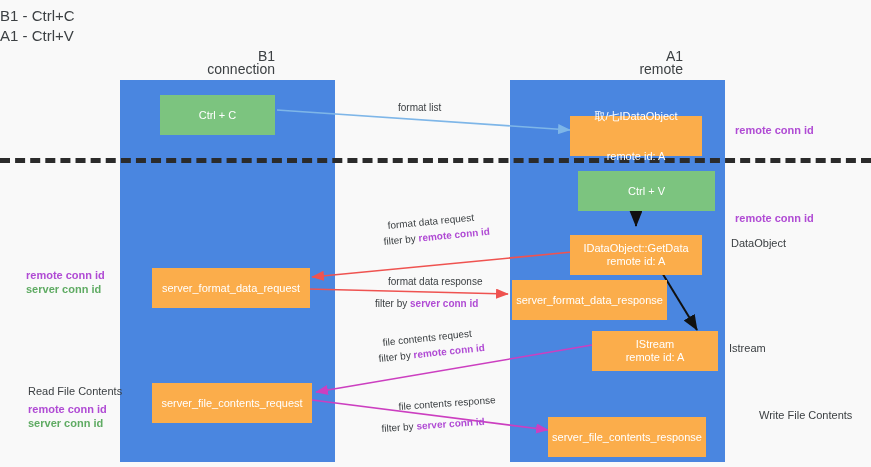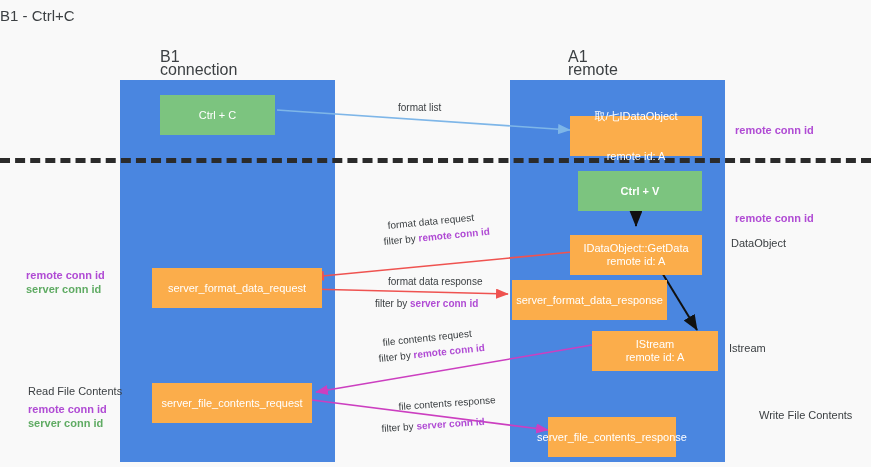--- a/index.html
+++ b/index.html
@@ -7,21 +7,21 @@
     width:871px;height:467px;
     background:#f9f9f9;
     font-family:"Liberation Sans",sans-serif;
     overflow:hidden;
     position:relative;
   }
   #stage{position:absolute;left:0;top:0;width:871px;height:467px;}
   svg#wires{position:absolute;left:0;top:0;width:871px;height:467px;pointer-events:none;}
 
   .lane{position:absolute;background:#4a86e0;}
-  .lane-head{position:absolute;text-align:left;color:#3c4043;font-size:16px;line-height:13px;}
+  .lane-head{position:absolute;text-align:right;color:#3c4043;font-size:14px;line-height:13px;}
 
   .box{position:absolute;box-sizing:border-box;display:flex;align-items:center;
        justify-content:center;text-align:center;color:#ffffff;font-size:11px;
        line-height:13px;padding:20px 4px;}
   .box.orange{background:#fbad4b;}
   .box.green{background:#7cc47f;}
 
   .sidelabel{position:absolute;font-size:11px;line-height:14px;color:#3c4043;white-space:nowrap;}
   .m{color:#b04bd4;font-weight:bold;}
   .g{color:#5fab63;font-weight:bold;}
@@ -36,20 +36,21 @@
   .dashline{position:absolute;left:0;top:158px;width:871px;height:0;
             border-top:5px dashed #2b2b2b;}
 </style>
 </head>
 <body>
 
 <div id="stage">
 
   <div class="title">
     <div>B1 - Ctrl+C</div>
+    <div>A1 - Ctrl+V</div>
   </div>
 
   <div class="lane-head" style="left:160px;top:50px;width:115px;">
     <div>B1</div>
     <div>connection</div>
   </div>
   <div class="lane-head" style="left:568px;top:50px;width:115px;">
     <div>A1</div>
     <div>remote</div>
   </div>
@@ -92,39 +93,39 @@
 
   <div class="dashline"></div>
 
   <div class="box green" style="left:160px;top:95px;width:115px;height:26px;">Ctrl + C</div>
 
   <div class="box orange" style="left:570px;top:116px;width:132px;height:33px;flex-direction:column;gap:27px;">
     <div>取/七IDataObject</div>
     <div>remote id: A</div>
   </div>
 
-  <div class="box green" style="left:578px;top:171px;width:124px;height:26px;font-weight:bold;">Ctrl + V</div>
+  <div class="box green" style="left:578px;top:171px;width:137px;height:26px;">Ctrl + V</div>
 
   <div class="box orange" style="left:570px;top:235px;width:132px;height:33px;flex-direction:column;">
     <div>IDataObject::GetData</div>
     <div>remote id: A</div>
   </div>
 
-  <div class="box orange" style="left:152px;top:268px;width:170px;height:26px;">server_format_data_request</div>
+  <div class="box orange" style="left:152px;top:268px;width:158px;height:26px;">server_format_data_request</div>
 
   <div class="box orange" style="left:512px;top:280px;width:155px;height:26px;">server_format_data_response</div>
 
   <div class="box orange" style="left:592px;top:331px;width:126px;height:33px;flex-direction:column;">
     <div>IStream</div>
     <div>remote id: A</div>
   </div>
 
   <div class="box orange" style="left:152px;top:383px;width:160px;height:26px;">server_file_contents_request</div>
 
-  <div class="box orange" style="left:548px;top:417px;width:128px;height:26px;">server_file_contents_response</div>
+  <div class="box orange" style="left:548px;top:417px;width:158px;height:26px;">server_file_contents_response</div>
 
   <div class="wirelabel" style="left:398px;top:101px;">format list</div>
 
   <div class="wirelabel" style="left:387px;top:219px;transform:rotate(-5.5deg);transform-origin:left top;">format data request</div>
   <div class="wirelabel" style="left:383px;top:235px;transform:rotate(-5.5deg);transform-origin:left top;">
     <span>filter by </span><b class="m">remote conn id</b>
   </div>
 
   <div class="wirelabel" style="left:388px;top:275px;">format data response</div>
   <div class="wirelabel" style="left:375px;top:297px;">

